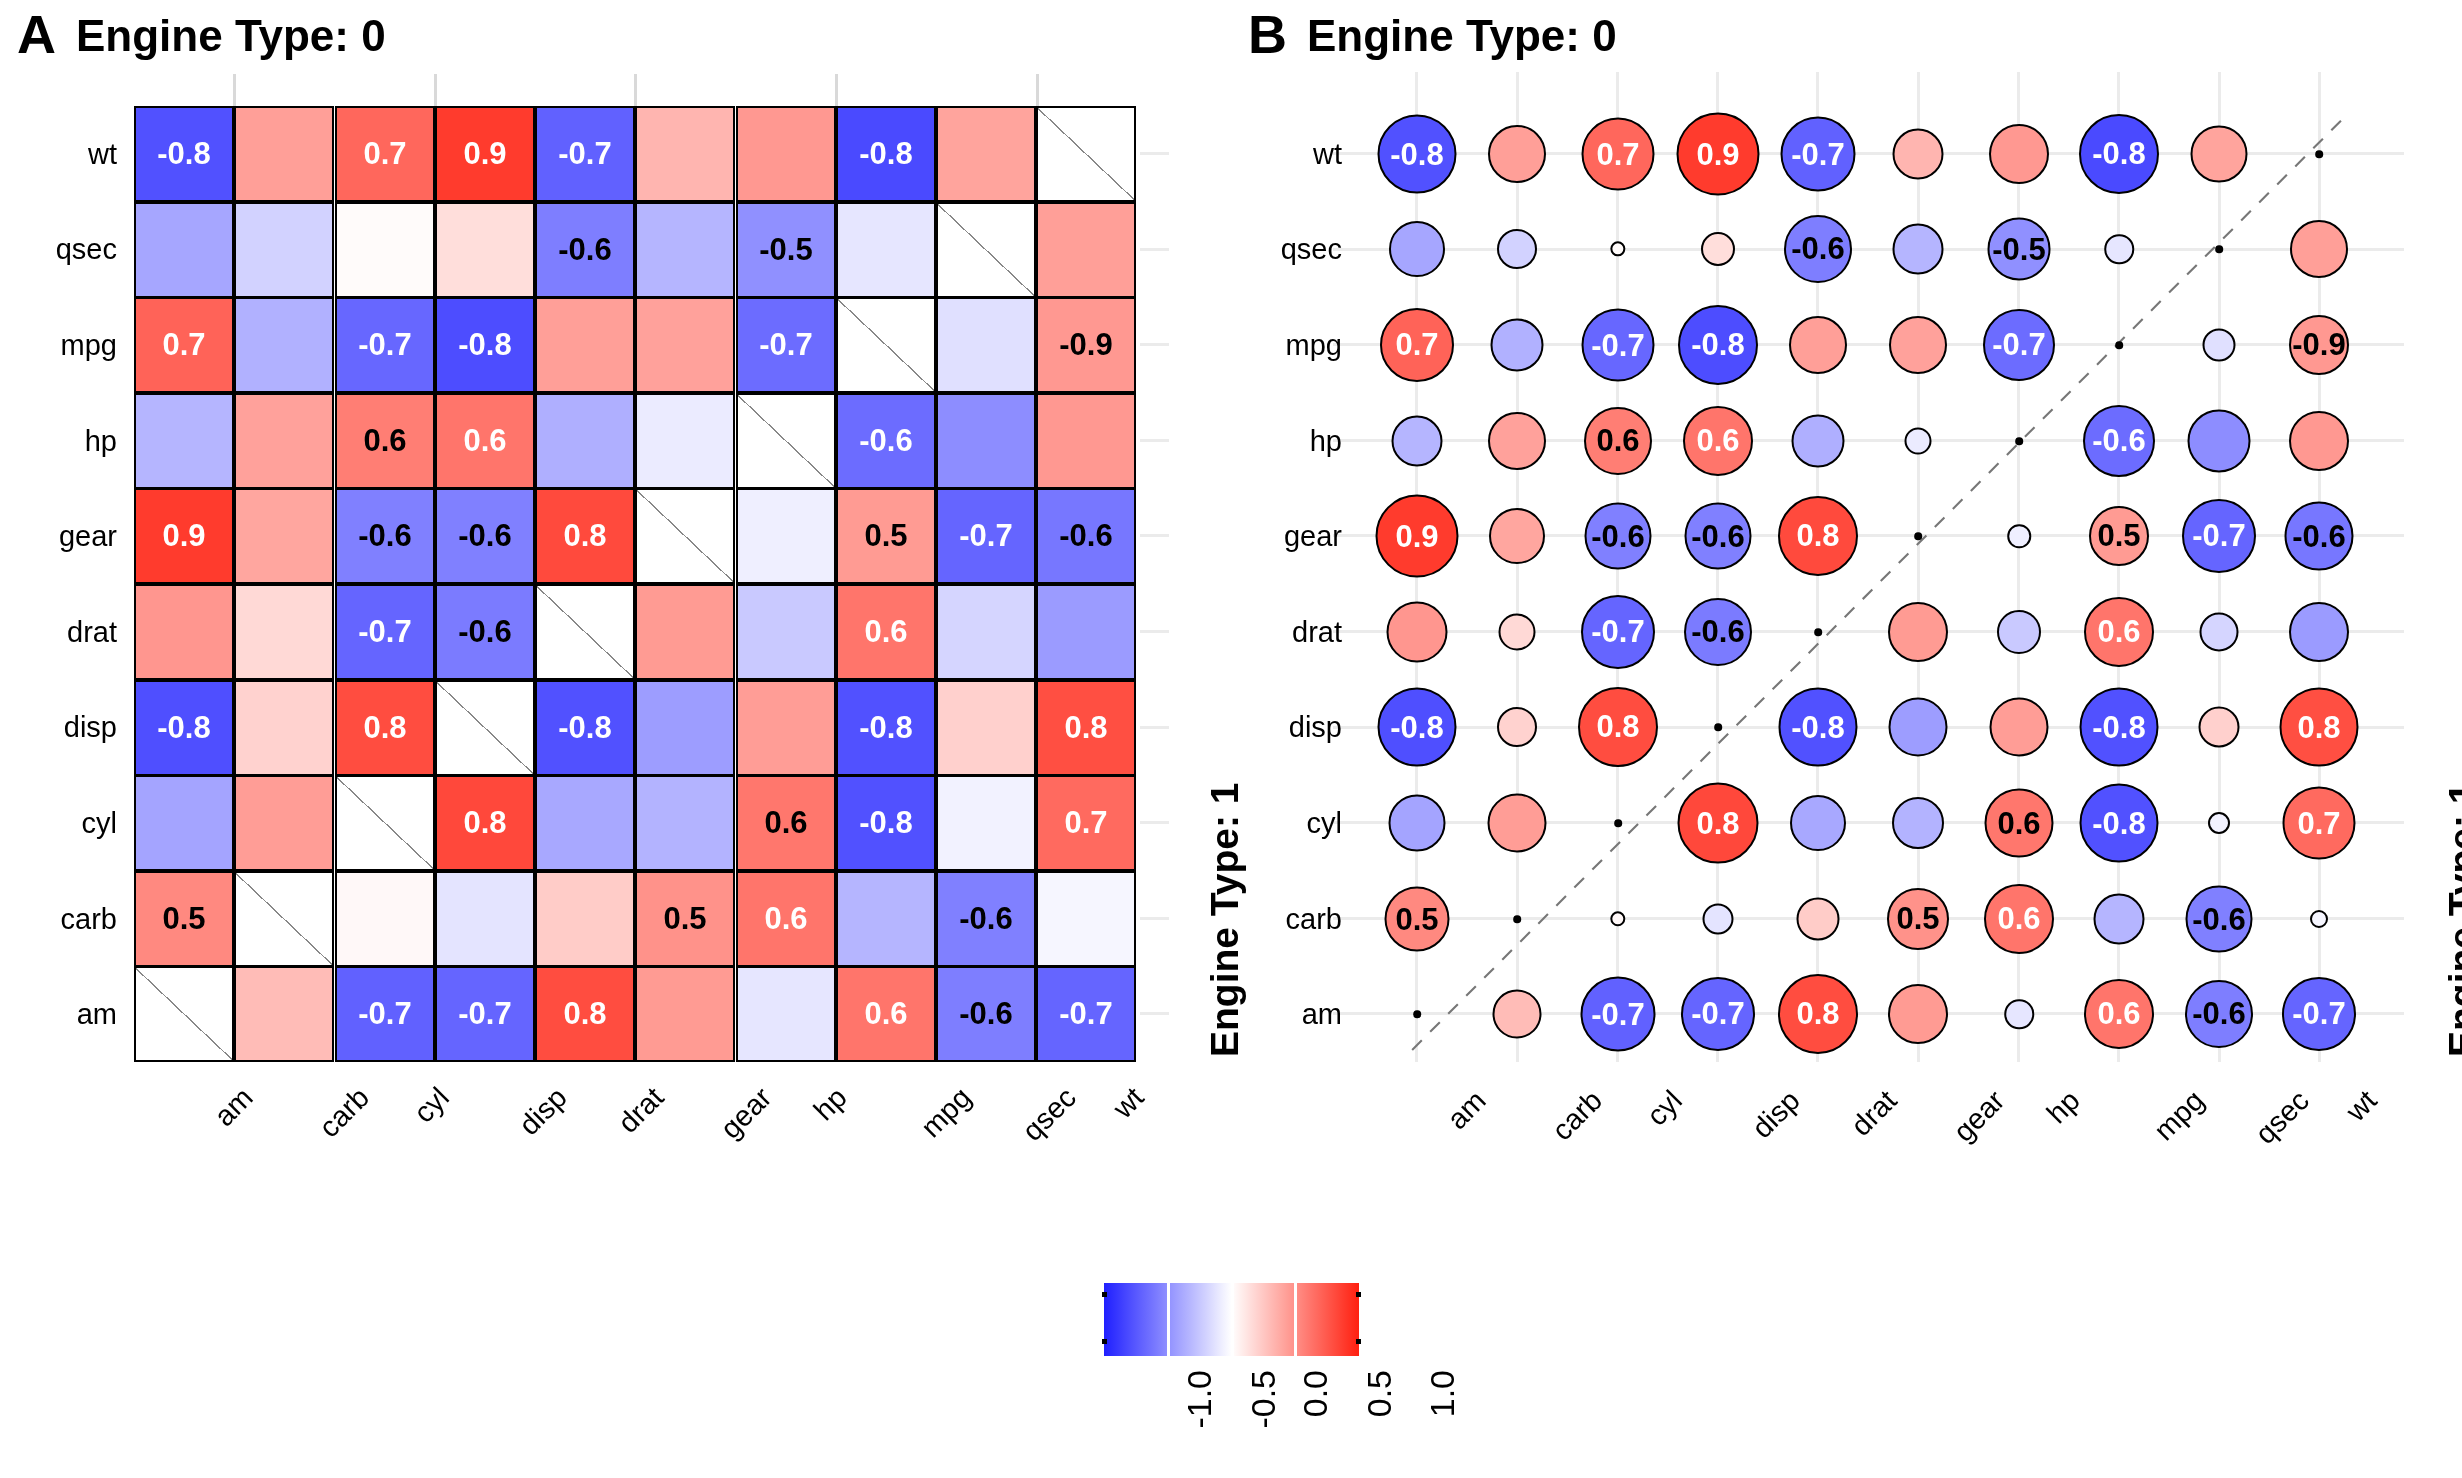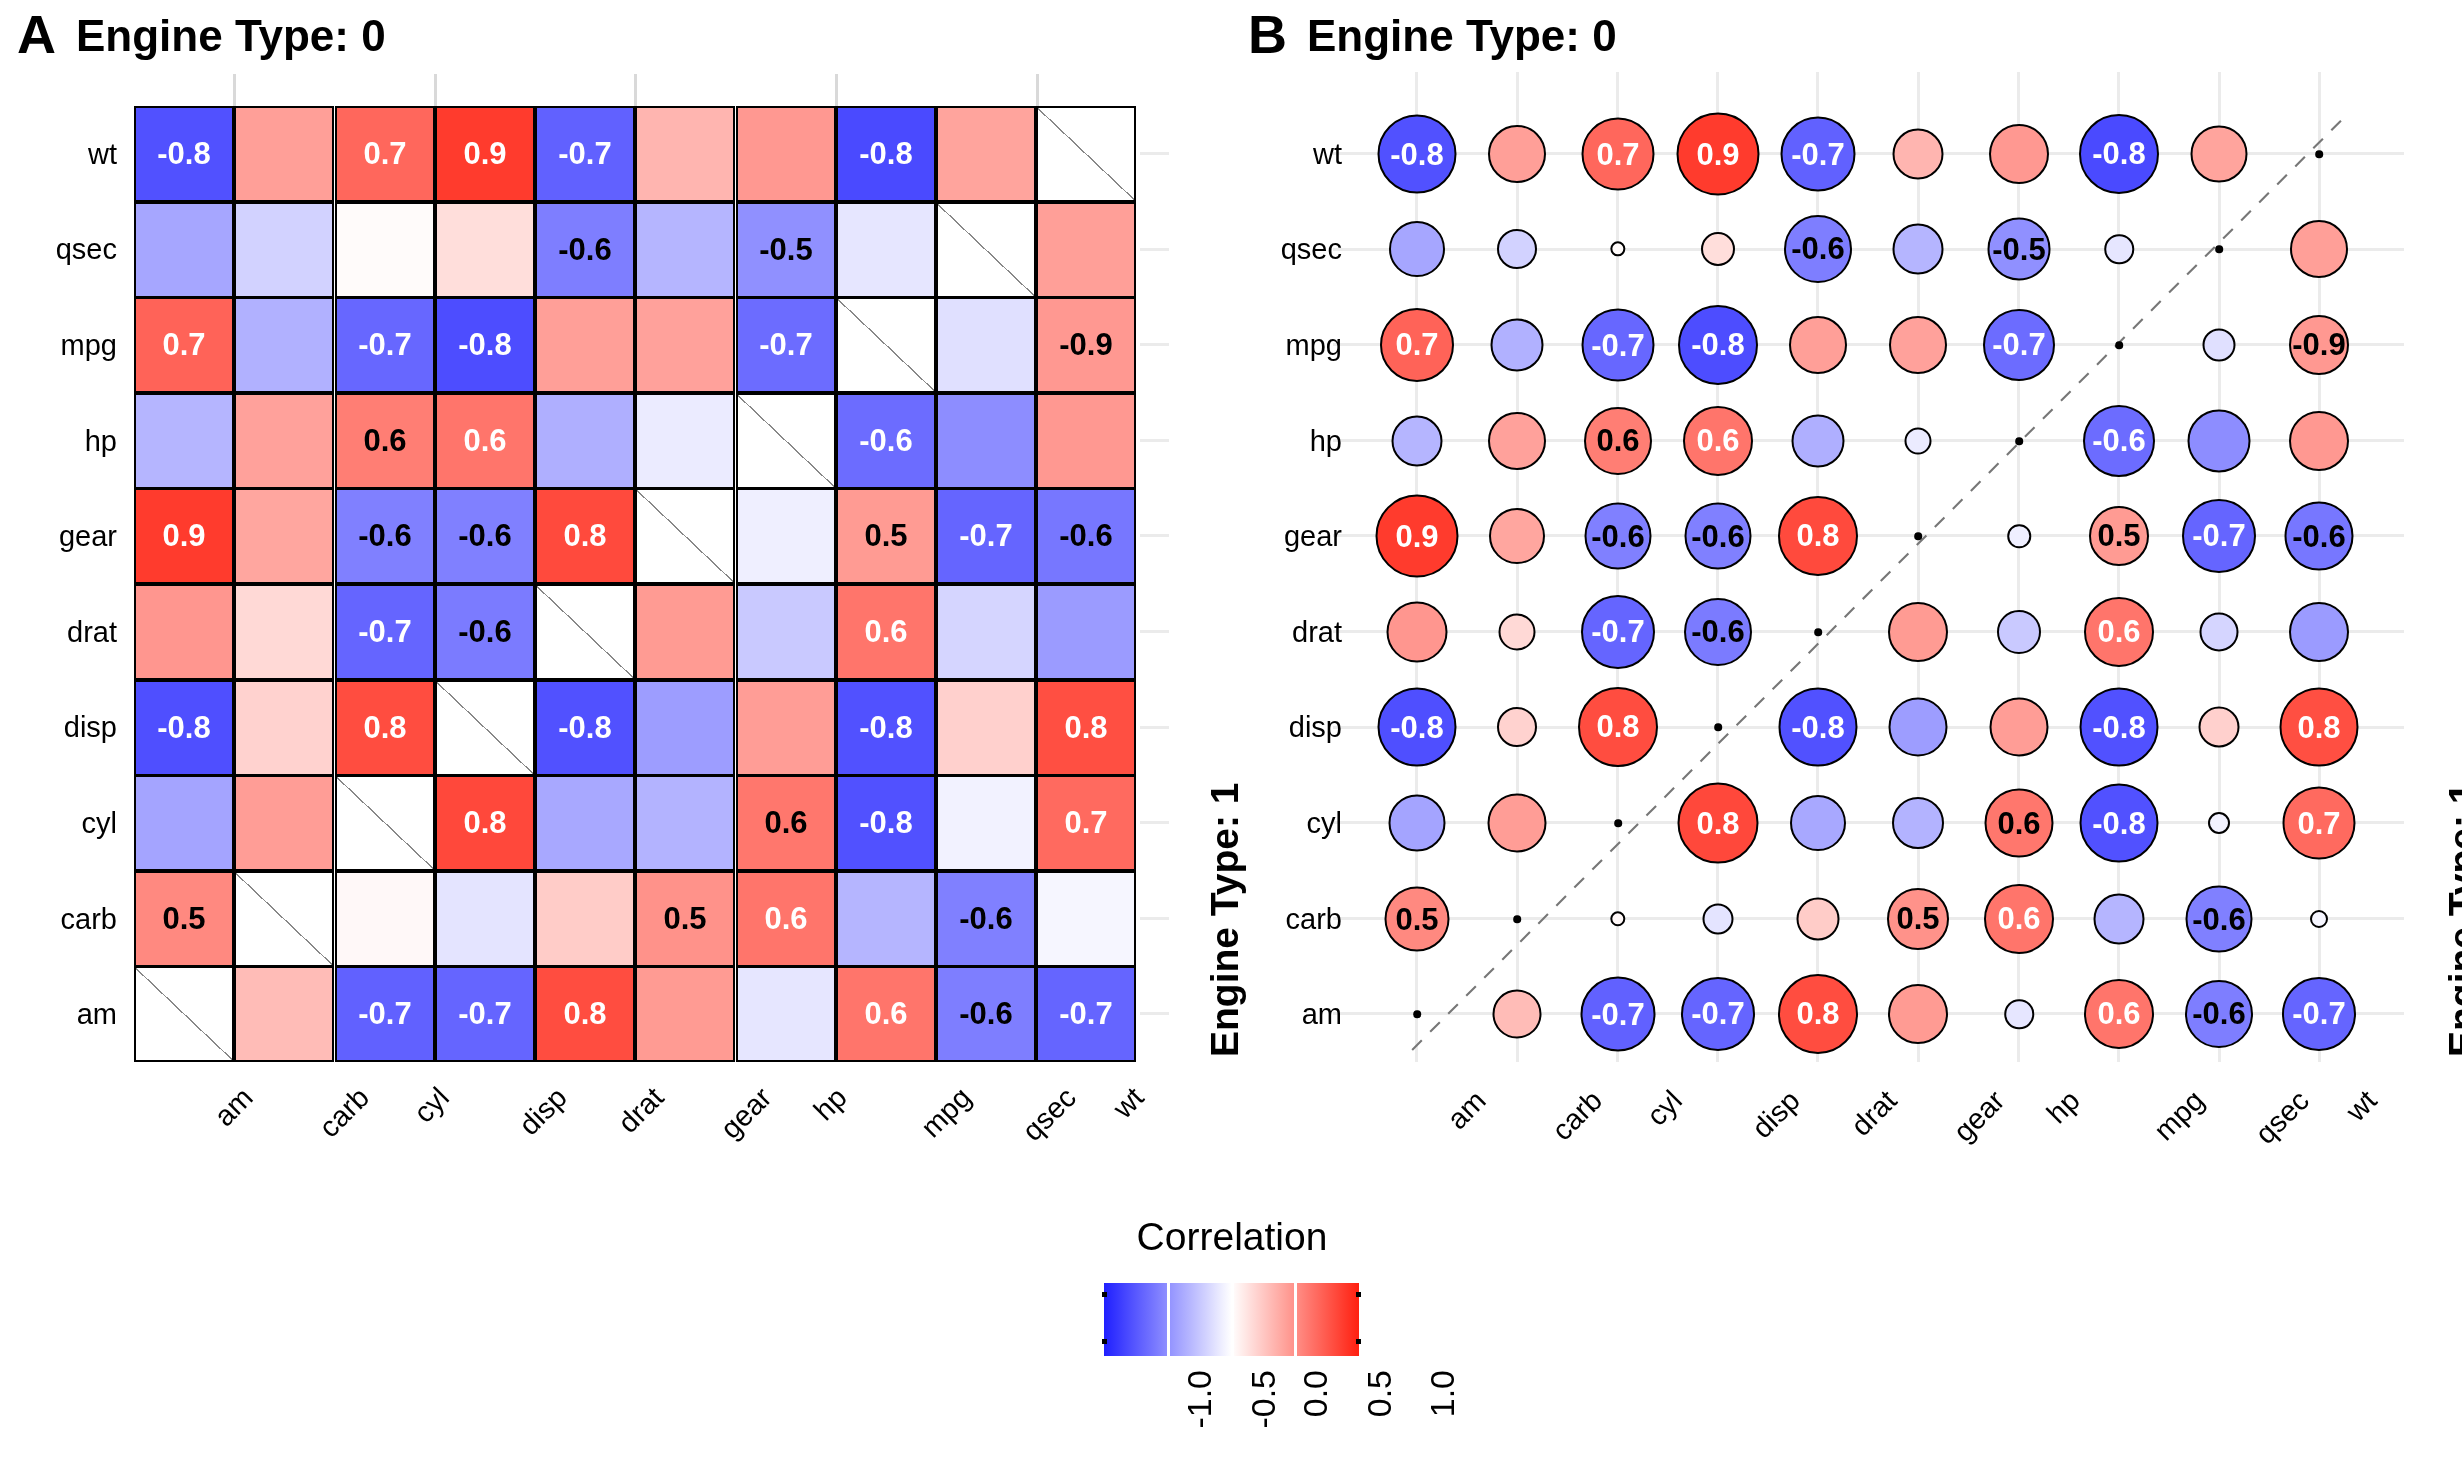--- a/index.html
+++ b/index.html
@@ -601,21 +601,20 @@
         <div class="collab" style="left: 463px; top: 978px; font-style: normal;">drat</div>
         <div class="collab" style="left: 563px; top: 978px; font-style: normal;">gear</div>
         <div class="collab" style="left: 664px; top: 978px; font-style: normal;">hp</div>
         <div class="collab" style="left: 764px; top: 978px; font-style: normal;">mpg</div>
         <div class="collab" style="left: 864px; top: 978px; font-style: normal;">qsec</div>
         <div class="collab" style="left: 964px; top: 978px; font-style: normal;">wt</div>
       </div>
   </div>
 
   <div class="legend" id="legend" style="left:1045px;top:1215px;width:374px;height:255px;">
-    <div class="legend-title" id="legendTitle" style="left:0;top:0;width:374px;">Correlation</div>
     <div class="legend-bar" id="legendBar" style="left: 59px; top: 68px; width: 255px; background: linear-gradient(to right, rgb(32, 32, 255) 0%, rgb(54, 54, 255) 5%, rgb(77, 77, 255) 10%, rgb(99, 99, 255) 15%, rgb(121, 121, 255) 20%, rgb(144, 144, 255) 25%, rgb(166, 166, 255) 30%, rgb(188, 188, 255) 35%, rgb(210, 210, 255) 40%, rgb(233, 233, 255) 45%, rgb(255, 255, 255) 50%, rgb(255, 233, 231) 55%, rgb(255, 210, 207) 60%, rgb(255, 188, 183) 65%, rgb(255, 166, 159) 70%, rgb(255, 144, 136) 75%, rgb(255, 121, 112) 80%, rgb(255, 99, 88) 85%, rgb(255, 77, 64) 90%, rgb(255, 54, 40) 95%, rgb(255, 32, 16) 100%);">
         <div class="legend-notch" style="left: 63px; top: 0px; height: 73px;"></div>
         <div class="legend-notch" style="left: 127px; top: 0px; height: 73px;"></div>
         <div class="legend-notch" style="left: 190px; top: 0px; height: 73px;"></div>
         <div class="legend-nub" style="left: -2.5px; top: 8.5px;"></div>
         <div class="legend-nub" style="left: 252px; top: 8.5px;"></div>
         <div class="legend-nub" style="left: -2.5px; top: 56px;"></div>
         <div class="legend-nub" style="left: 252px; top: 56px;"></div>
       </div>
     <div id="legendTicks">

